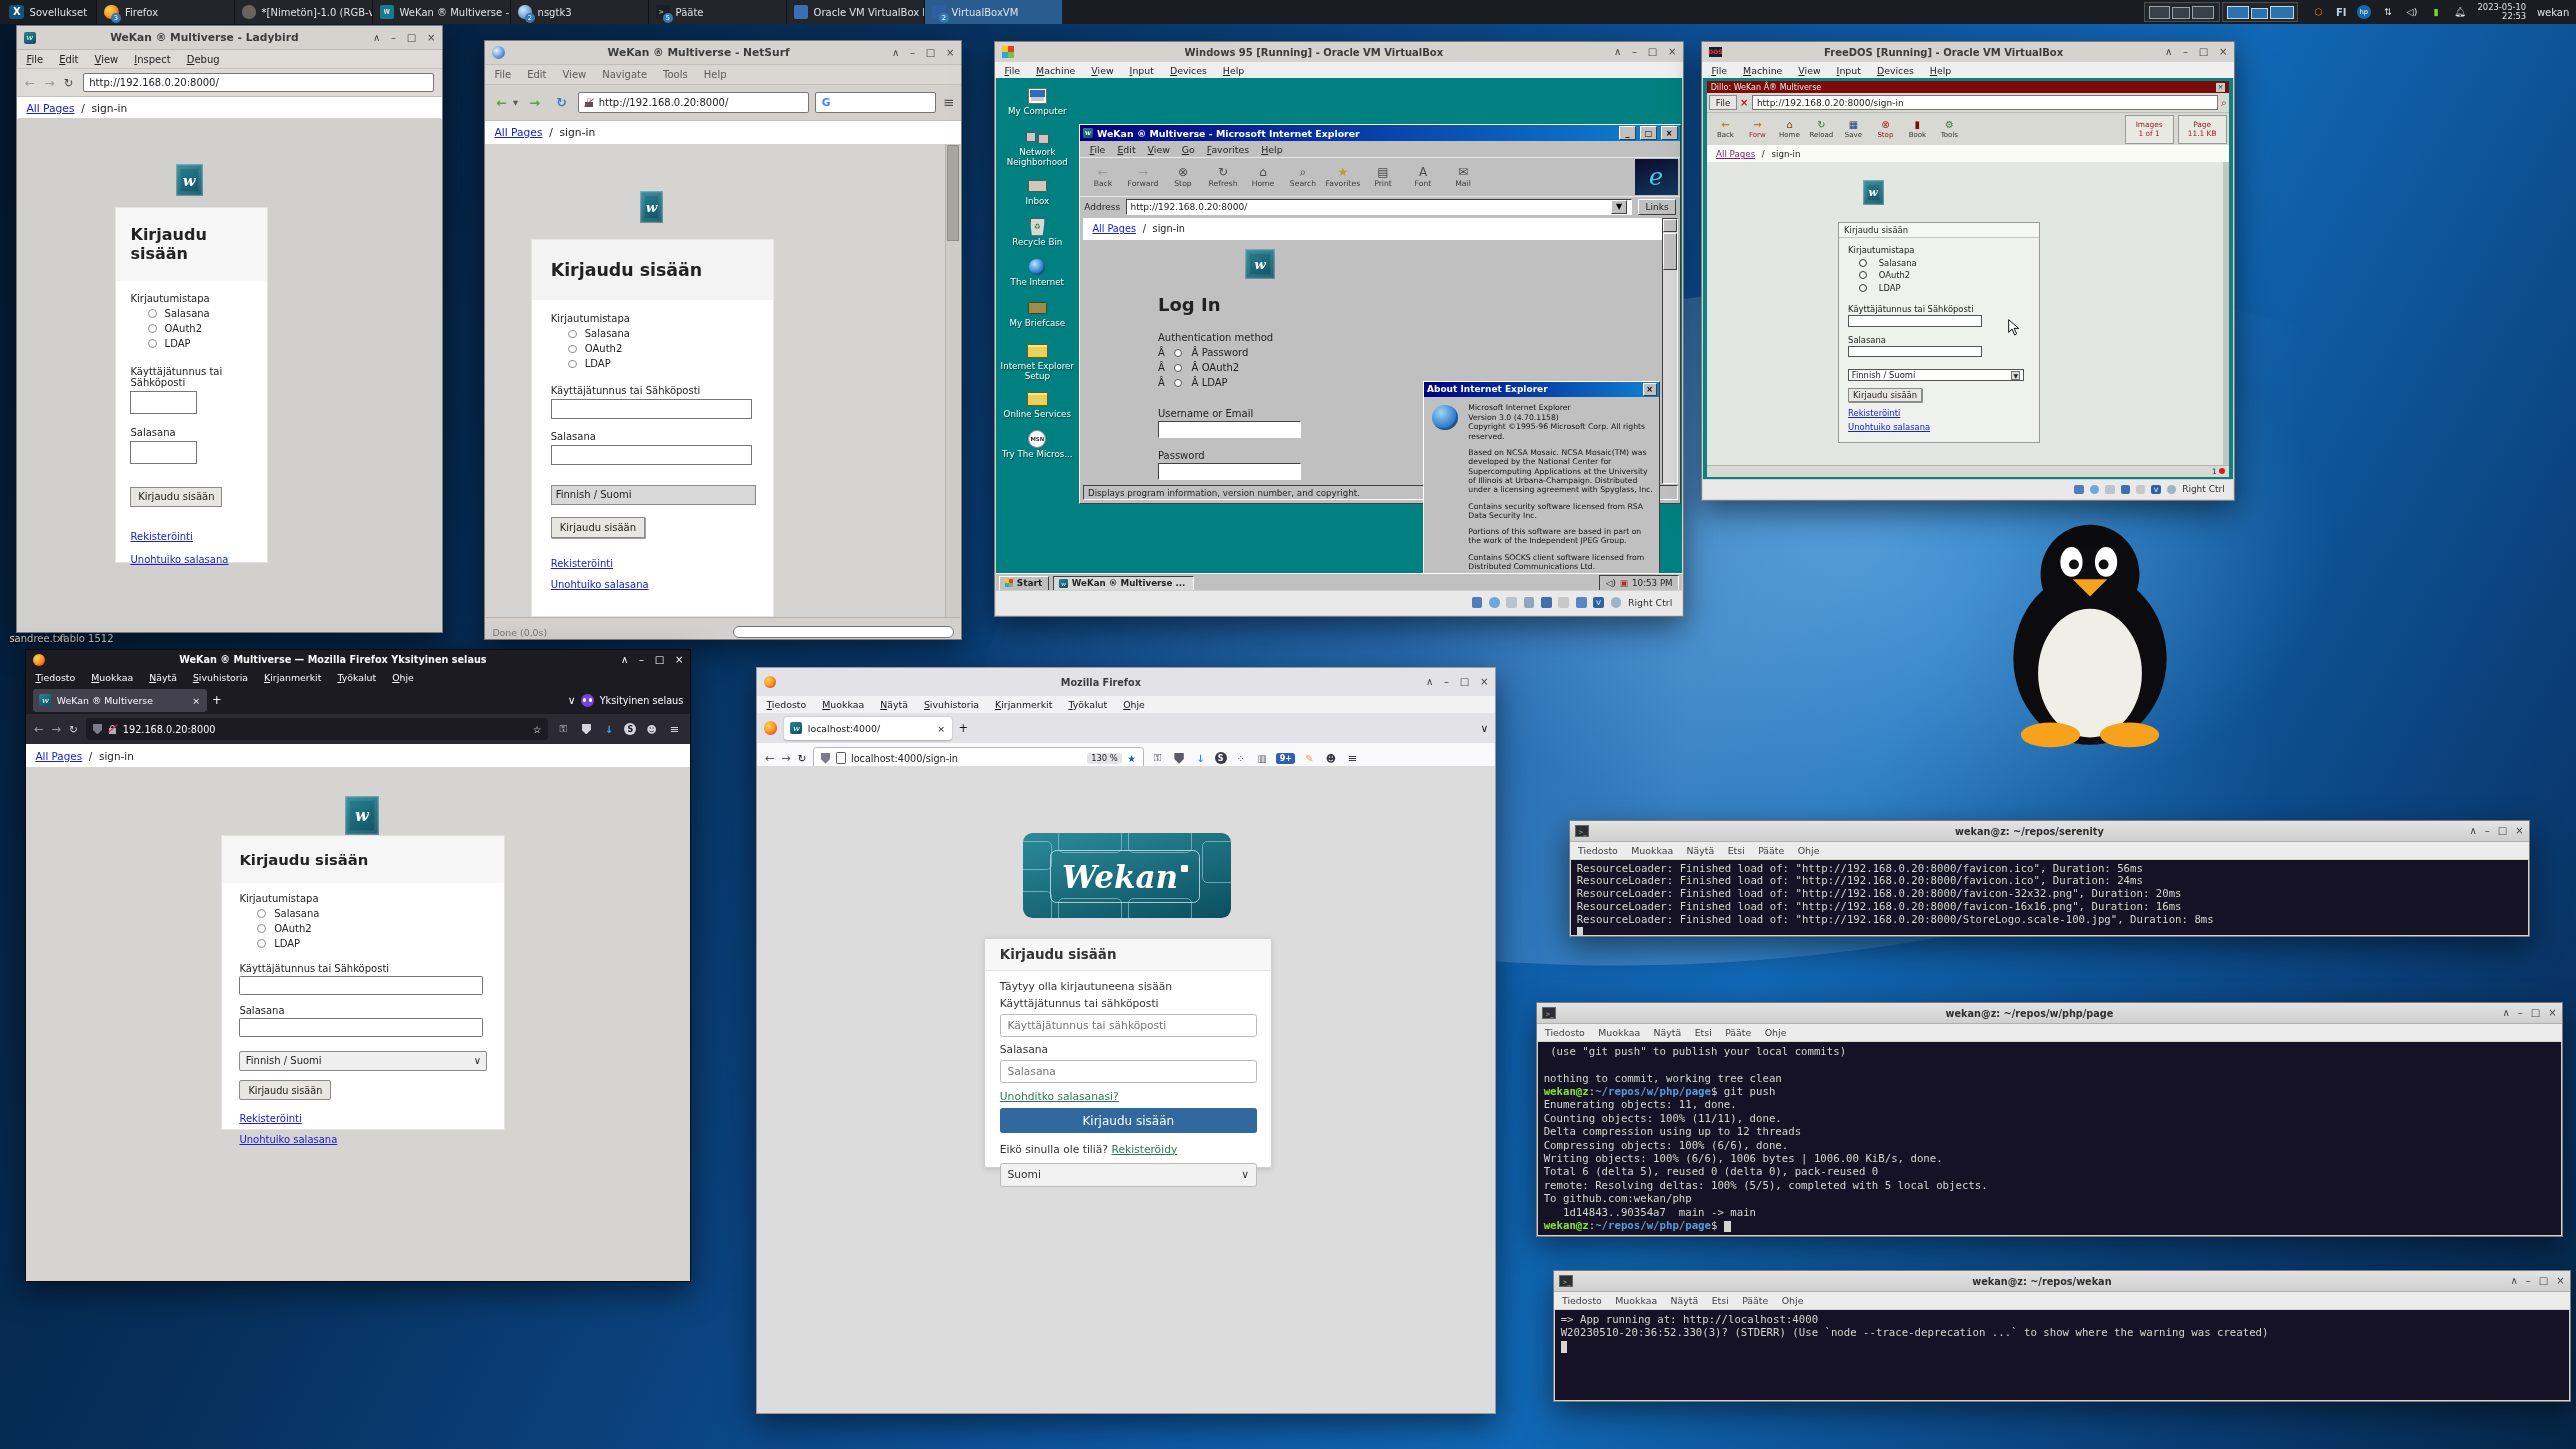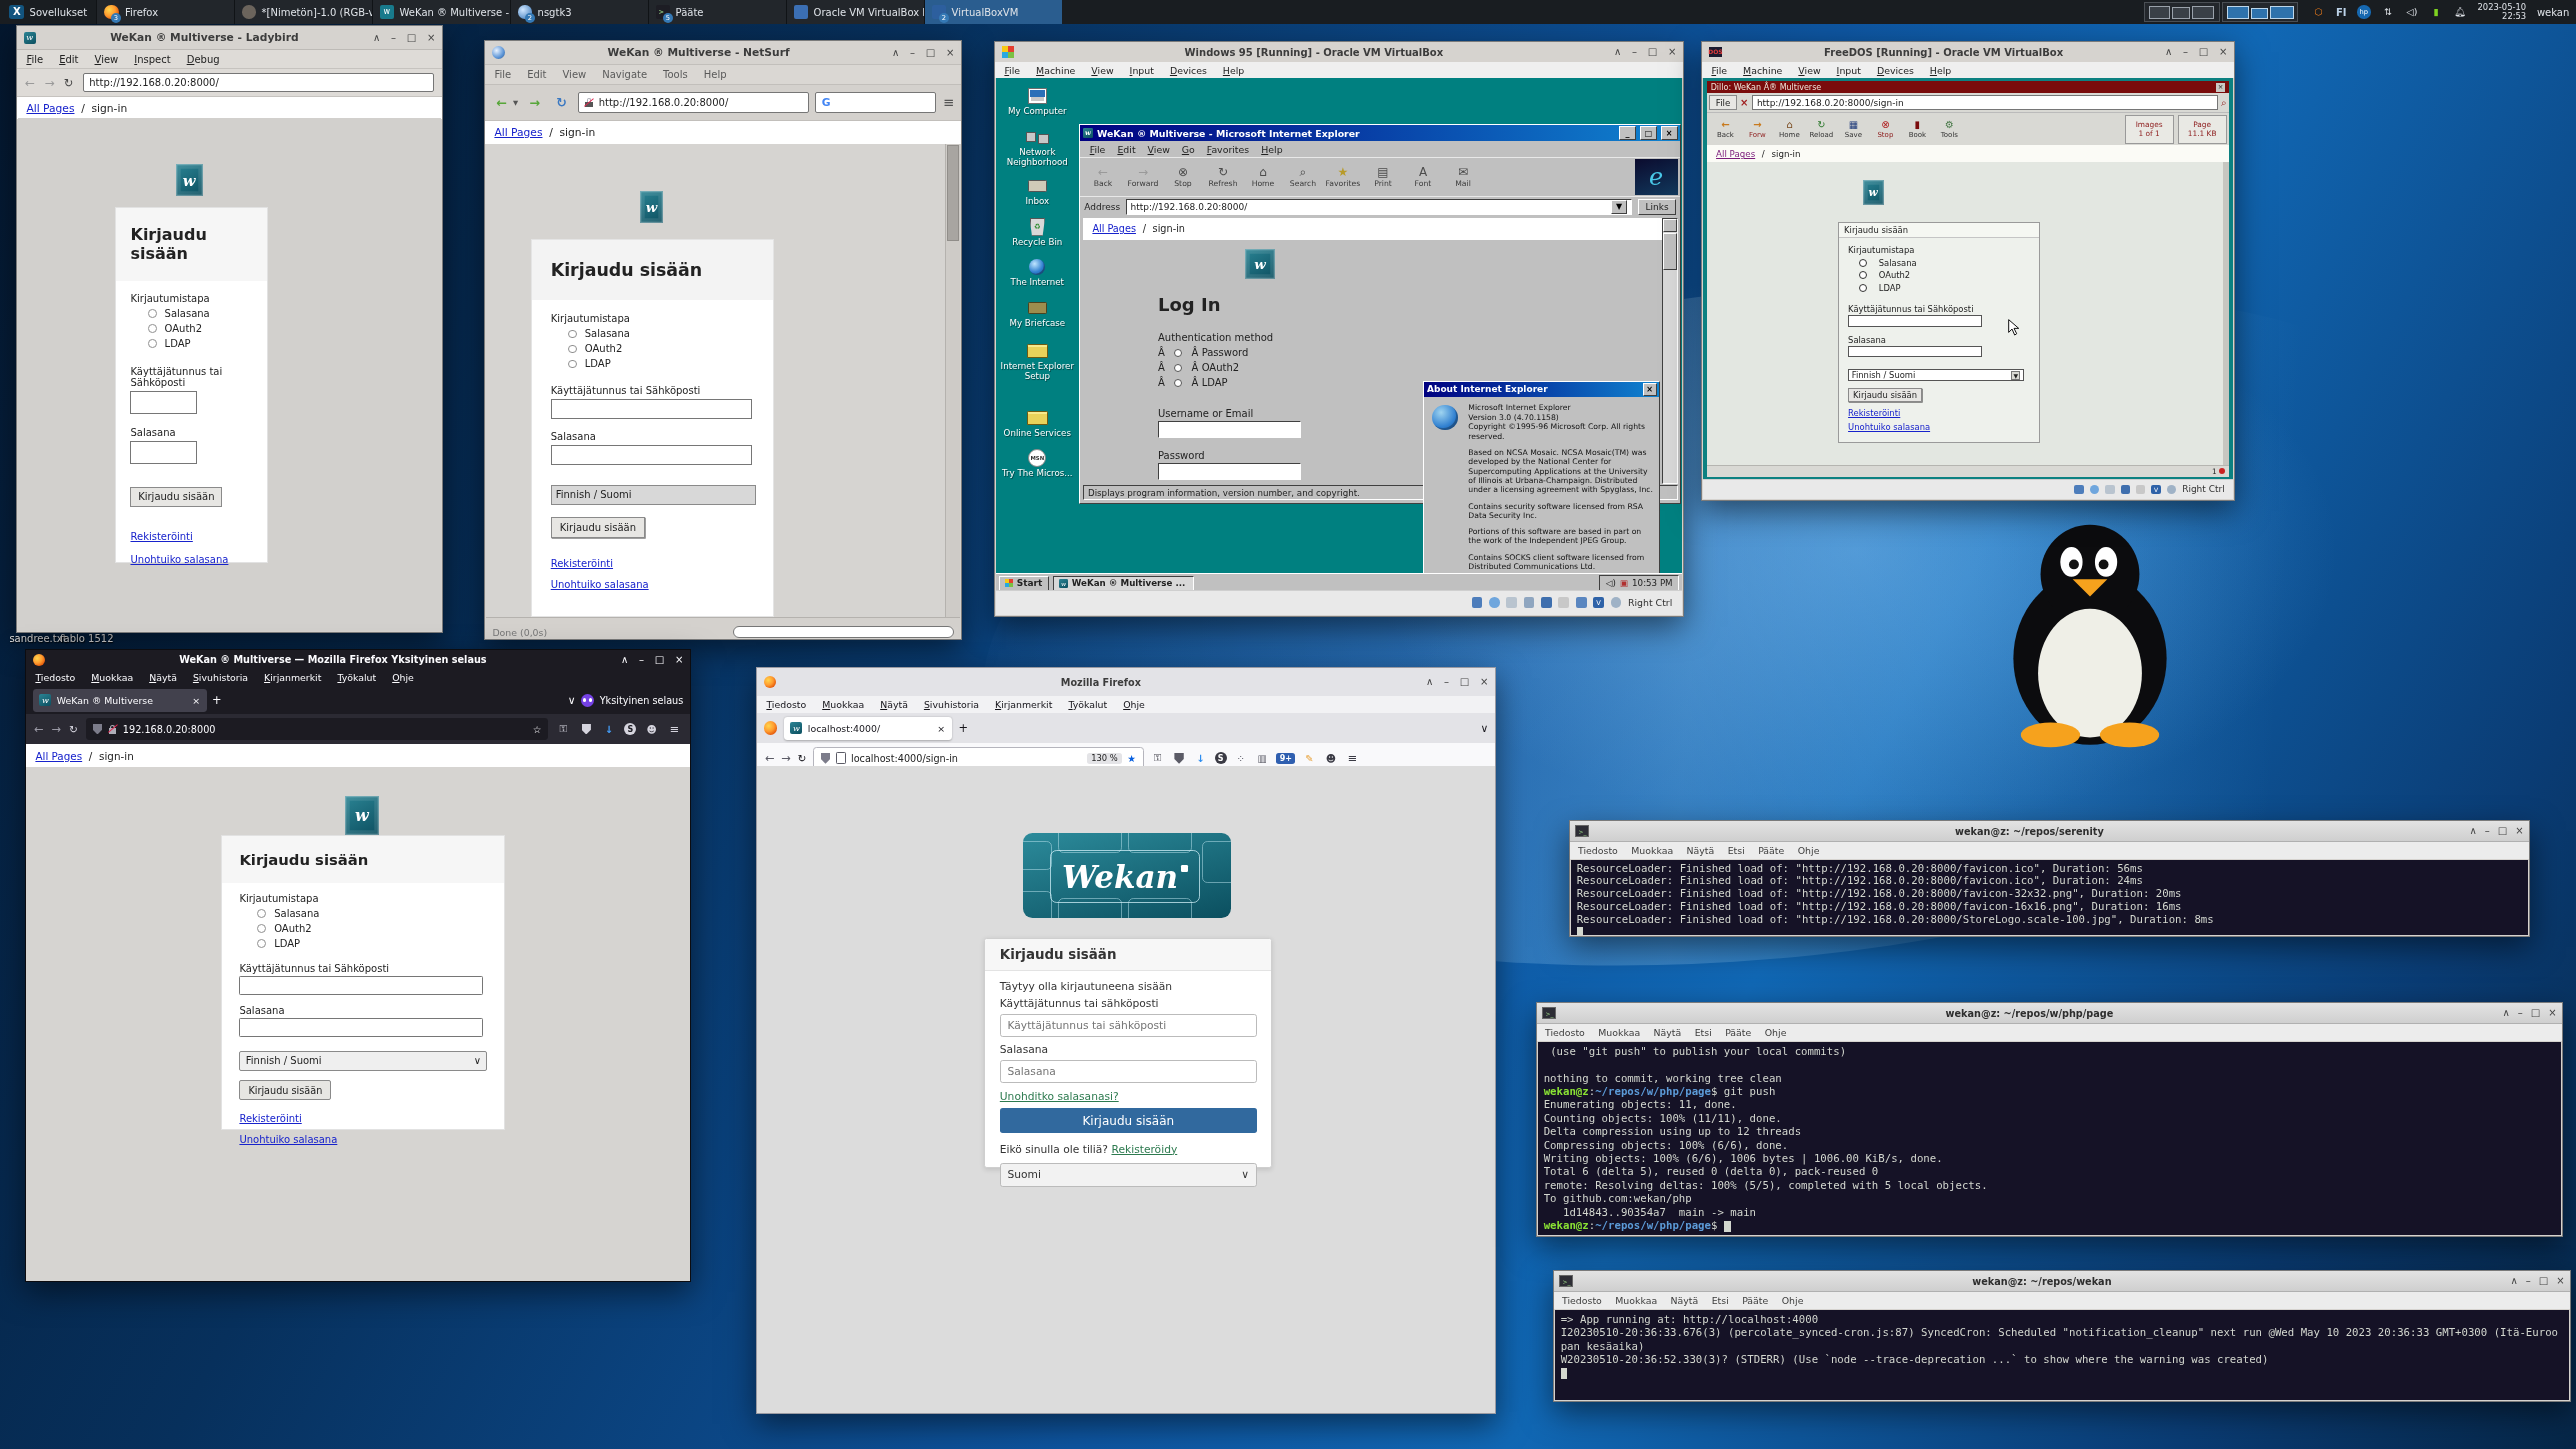--- a/index.html
+++ b/index.html
@@ -385,21 +385,21 @@
             <div style="width:16px;height:16px;border-radius:50%;background:radial-gradient(circle at 35% 30%,#bfe6ff,#2f7fd0 55%,#1c4f8a);box-shadow:inset -1.3px -1.3px 0 rgba(0,0,0,.3)"></div>
           </div>
         <div class="icolbl">The Internet</div>
       </div>
       <div style="margin-bottom:13px">
         <div class="ico95">
             <div style="width:17.4px;height:10.7px;background:#9b8d4e;border:0.7px solid #4a431f;border-radius:1.3px"></div>
           </div>
         <div class="icolbl">My Briefcase</div>
       </div>
-      <div style="margin-bottom:27px">
+      <div style="margin-bottom:8px">
         <div class="ico95">
             <div style="width:19px;height:12px;background:#e8d25a;border:0.7px solid #6e5a10;border-radius:1.3px 1.3px 0 0;box-shadow:inset 0 2px 0 #f6e98c"></div>
           </div>
         <div class="icolbl">Internet Explorer Setup</div>
       </div>
       <div style="margin-bottom:9.4px">
         <div class="ico95">
             <div style="width:19px;height:12px;background:#e8d25a;border:0.7px solid #6e5a10;border-radius:1.3px 1.3px 0 0;box-shadow:inset 0 2px 0 #f6e98c"></div>
           </div>
         <div class="icolbl">Online Services</div>
@@ -981,18 +981,17 @@
   <div class="mbar">
     <span class="mi">Tiedosto</span>
     <span class="mi">Muokkaa</span>
     <span class="mi">Näytä</span>
     <span class="mi">Etsi</span>
     <span class="mi">Pääte</span>
     <span class="mi">Ohje</span>
   </div>
   <div class="body" style="top:39px;line-height:13.4px">
     <div class="tline">=&gt; App running at: http://localhost:4000</div>
-    <div class="tline">I20230510-20:36:33.676(3) (percolate_synced-cron.js:87) SyncedCron: Scheduled "notification_cleanup" next run @Wed May 10 2023 20:36:33 GMT+0300 (Itä-Euroopan kesäaika)</div>
     <div class="tline">W20230510-20:36:52.330(3)? (STDERR) (Use `node --trace-deprecation ...` to show where the warning was created)</div>
     <div class="tline"><span class="cur"></span></div>
   </div>
 </div>
 
 
 </body></html>

